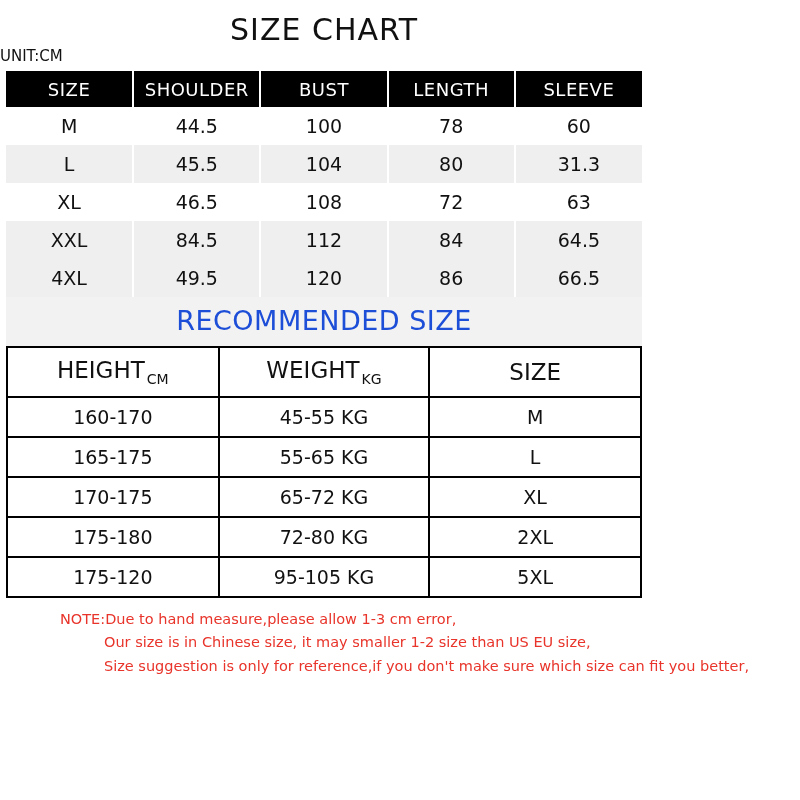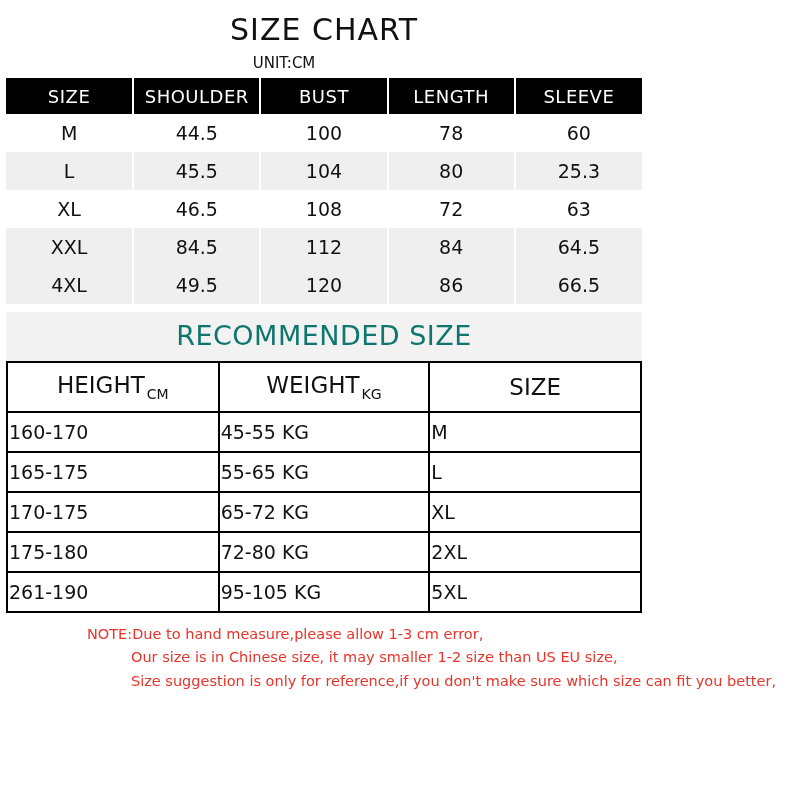--- a/index.html
+++ b/index.html
@@ -23,24 +23,24 @@
   
   .main-title {
     text-align: center;
     font-size: 30px;
     letter-spacing: 1px;
     font-weight: 400;
     padding-top: 12px;
     color: #111;
   }
   .unit-label {
-    text-align: center;
+    text-align: left;
     font-size: 15px;
     padding-right: 80px;
-    margin-top: 7px;
+    margin-top: 0;
     color: #111;
   }
 
   
   .size-table-wrap {
     margin: 6px auto 0 auto;
     width: 636px;
   }
   table.size-table {
     width: 100%;
@@ -64,28 +64,28 @@
     text-align: center;
     border-right: 2px solid #ffffff;
     color: #111;
   }
   table.size-table td:last-child { border-right: none; }
   table.size-table tr.row-odd td { background: #ffffff; }
   table.size-table tr.row-even td { background: #efefef; }
 
   
   .rec-banner {
-    margin: 8px auto 0 auto;
+    margin: 0 auto 0 auto;
     width: 636px;
     background: #f2f2f2;
     text-align: center;
     font-size: 27px;
     letter-spacing: 0.5px;
     padding: 8px 0 10px 0;
-    color: #0f766e;
+    color: #1d4ed8;
   }
 
   
   .rec-table-wrap {
     margin: 0 auto;
     width: 636px;
     border: 2px solid #000000;
     box-sizing: border-box;
   }
   table.rec-table {
@@ -100,42 +100,42 @@
     border-right: 2px solid #000000;
     border-bottom: 2px solid #000000;
     text-align: center;
     color: #111;
     vertical-align: middle;
   }
   table.rec-table th:last-child { border-right: none; }
   table.rec-table td {
     font-size: 19px;
     height: 36px;
-    text-align: left;
+    text-align: center;
     border-right: 2px solid #000000;
     border-bottom: 2px solid #000000;
     color: #111;
   }
   table.rec-table td:last-child { border-right: none; }
   table.rec-table tr:last-child td { border-bottom: none; }
   .unit-sub {
     font-size: 14px;
     vertical-align: sub;
     margin-left: 2px;
   }
 
   
   .notes {
     margin: 10px 0 0 0;
     padding-left: 60px;
     color: #e8342a;
     font-size: 14.5px;
     line-height: 1.62;
   }
-  .notes .note-line { white-space: nowrap; margin-left: 27px; }
+  .notes .note-line { white-space: nowrap; }
   .notes .note-line.indent { padding-left: 44px; }
 </style>
 </head>
 <body>
 
 <div class="page">
 
   <div class="main-title">SIZE CHART</div>
 
   <div class="unit-label">UNIT:CM</div>
@@ -157,21 +157,21 @@
           <td>44.5</td>
           <td>100</td>
           <td>78</td>
           <td>60</td>
         </tr>
         <tr class="row-even">
           <td>L</td>
           <td>45.5</td>
           <td>104</td>
           <td>80</td>
-          <td>25.3</td>
+          <td>31.3</td>
         </tr>
         <tr class="row-odd">
           <td>XL</td>
           <td>46.5</td>
           <td>108</td>
           <td>72</td>
           <td>63</td>
         </tr>
         <tr class="row-even">
           <td>XXL</td>
@@ -223,21 +223,21 @@
           <td>170-175</td>
           <td>65-72 KG</td>
           <td>XL</td>
         </tr>
         <tr>
           <td>175-180</td>
           <td>72-80 KG</td>
           <td>2XL</td>
         </tr>
         <tr>
-          <td>261-190</td>
+          <td>175-120</td>
           <td>95-105 KG</td>
           <td>5XL</td>
         </tr>
       </tbody>
     </table>
   </div>
 
   <div class="notes">
     <div class="note-line">NOTE:Due to hand measure,please allow 1-3 cm error,</div>
     <div class="note-line indent">Our size is in Chinese size, it may smaller 1-2 size than US EU size,</div>

